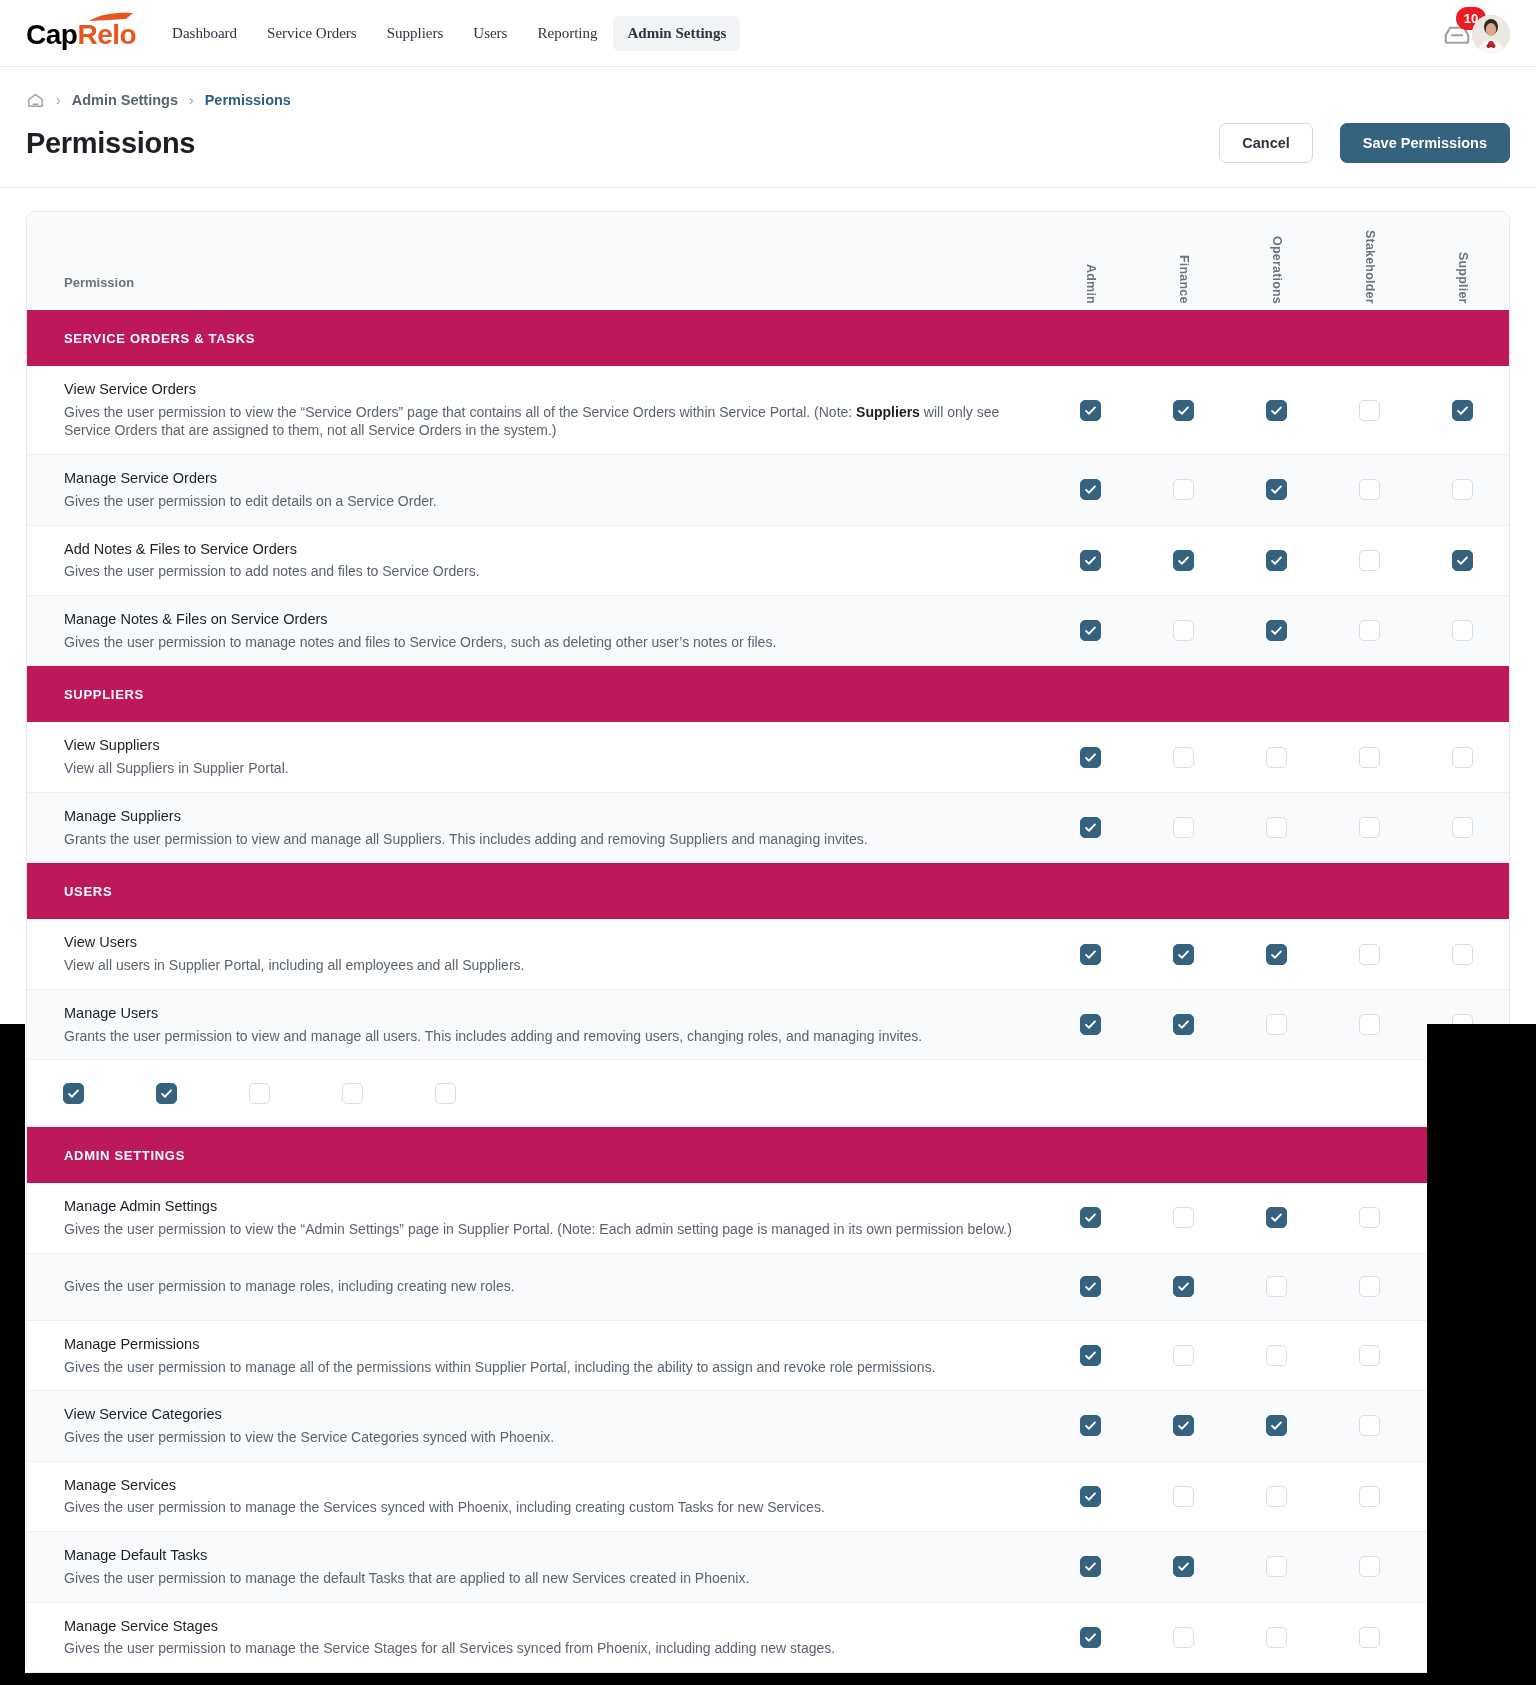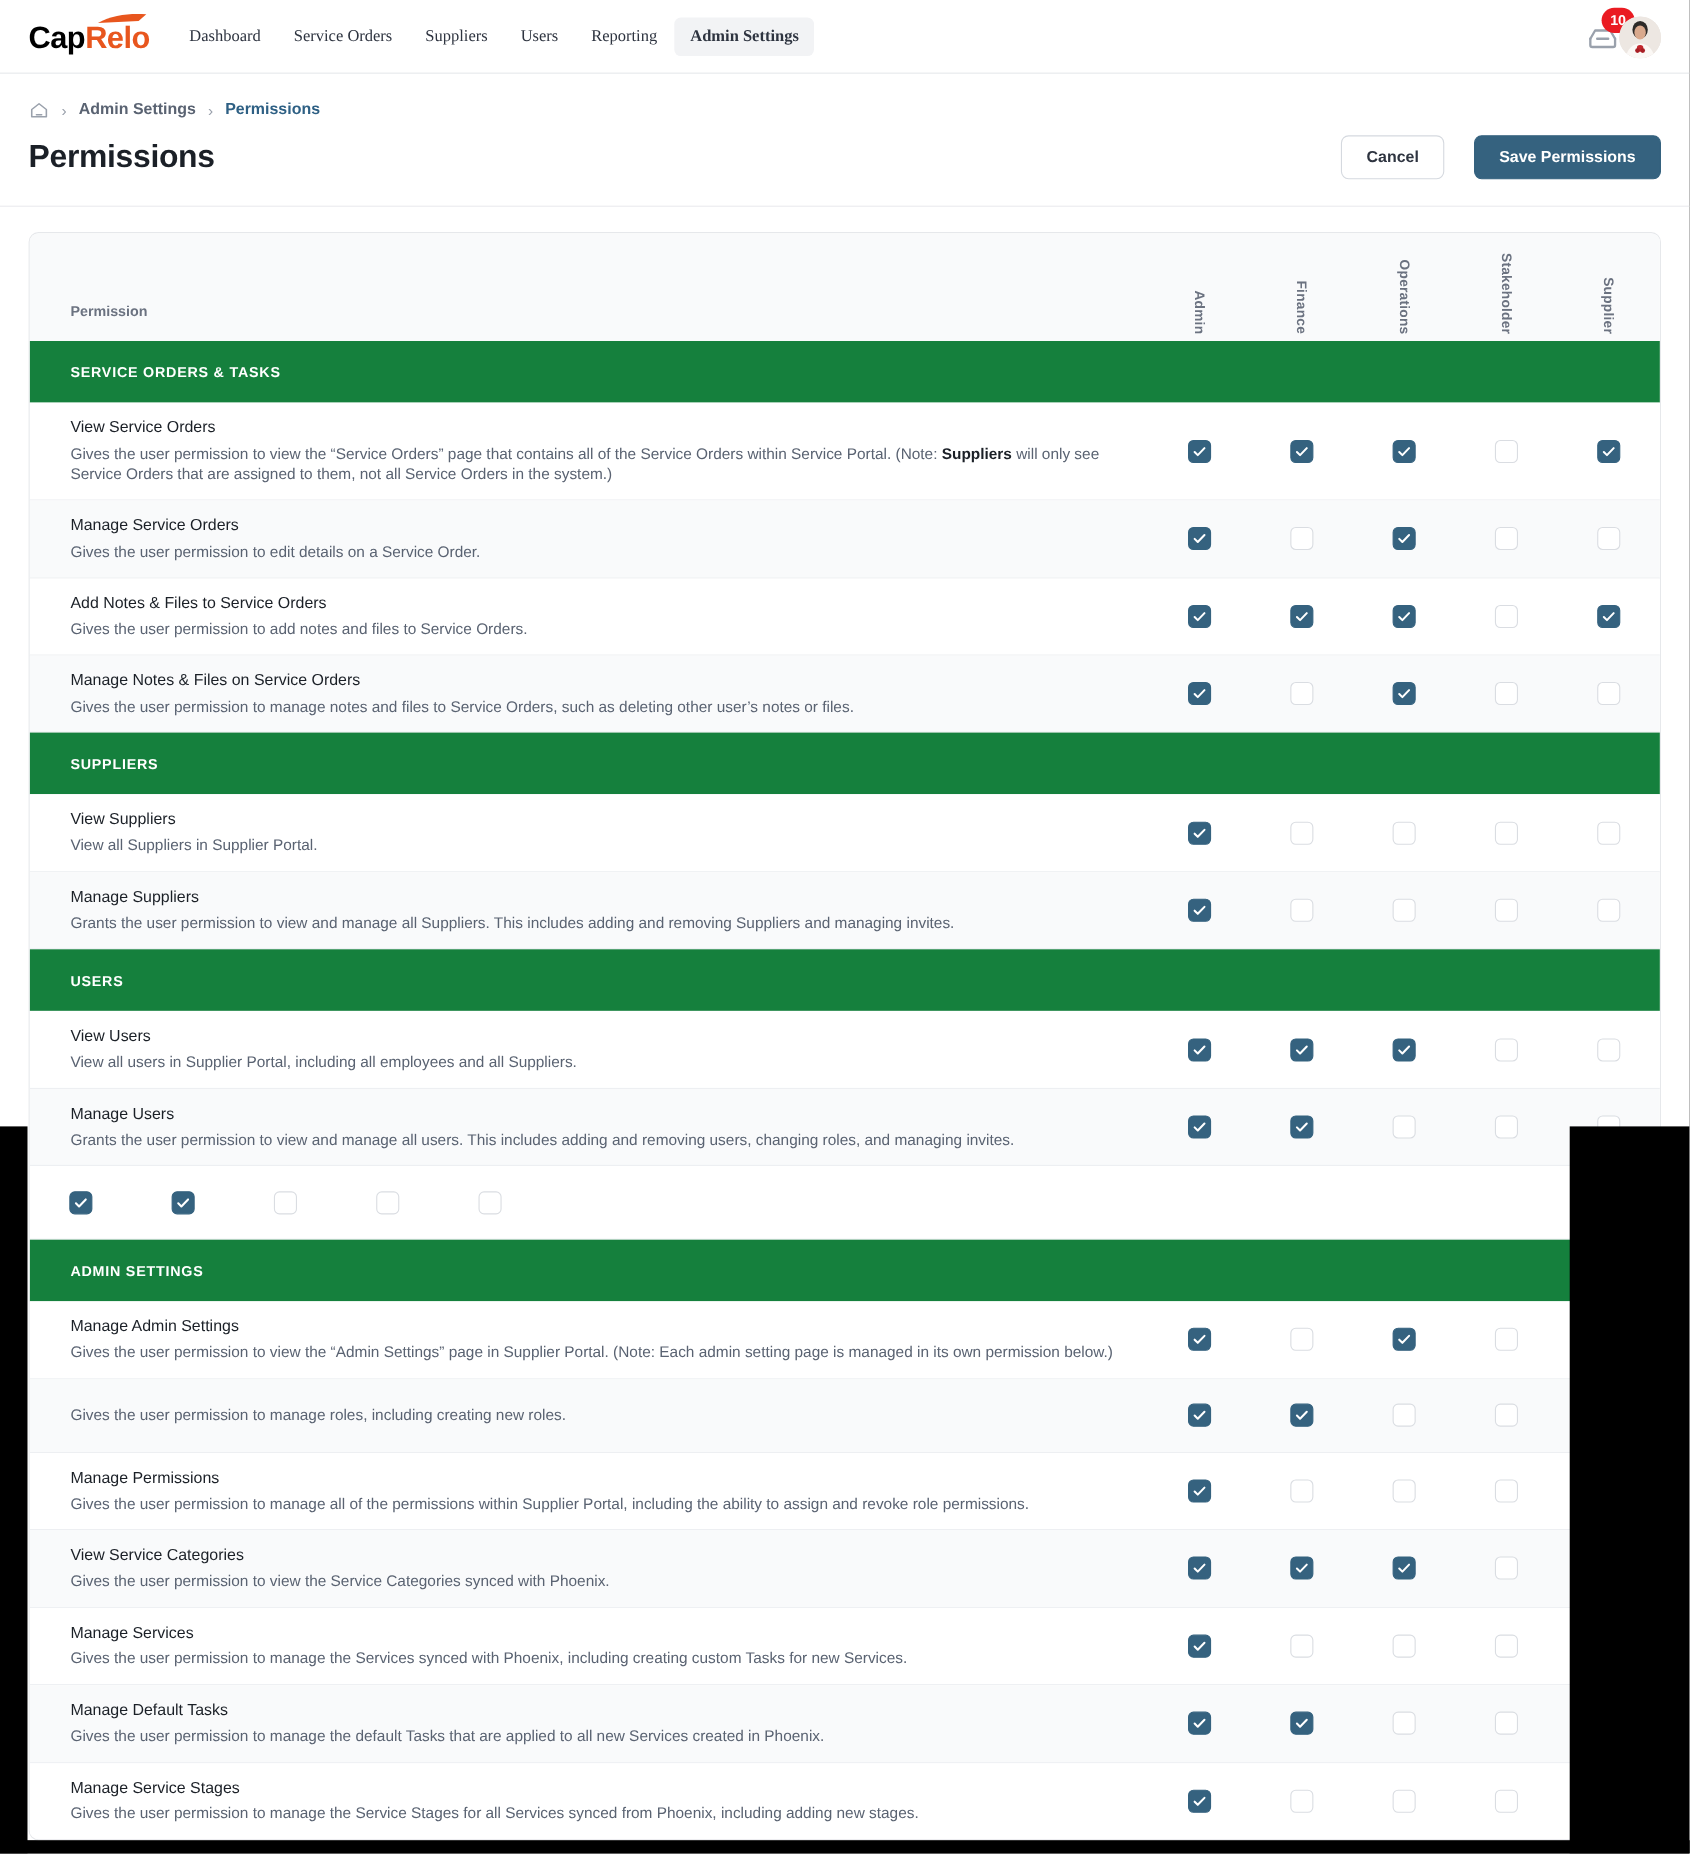--- a/index.html
+++ b/index.html
@@ -178,21 +178,21 @@
     font-size: 12.5px;
     color: #6B7280;
     font-weight: bold;
     writing-mode: vertical-rl;
     text-orientation: mixed;
     white-space: nowrap;
     letter-spacing: 0.2px;
   }
 
   .sectionhead {
-    background: #15803d;
+    background: #be185d;
     color: #ffffff;
     font-size: 13px;
     font-weight: bold;
     letter-spacing: 0.7px;
     padding: 28px 37px;
     height: 38px;
     display: flex;
     align-items: center;
   }
 

